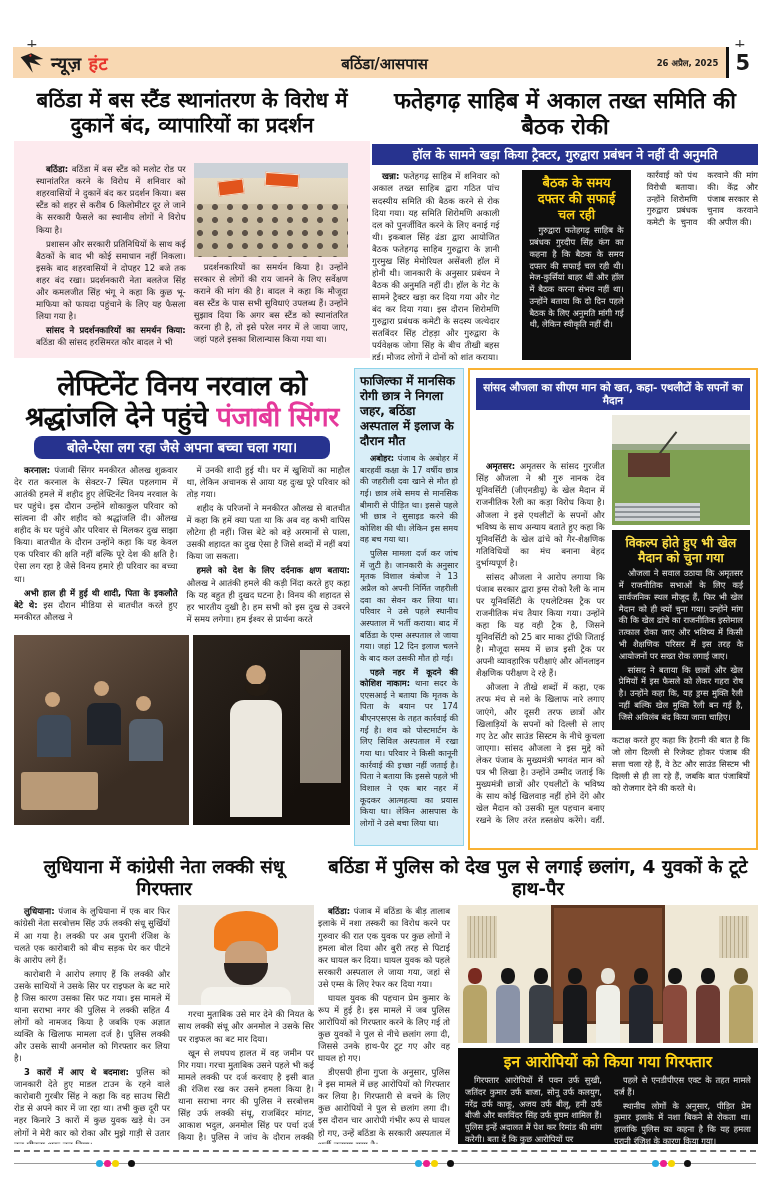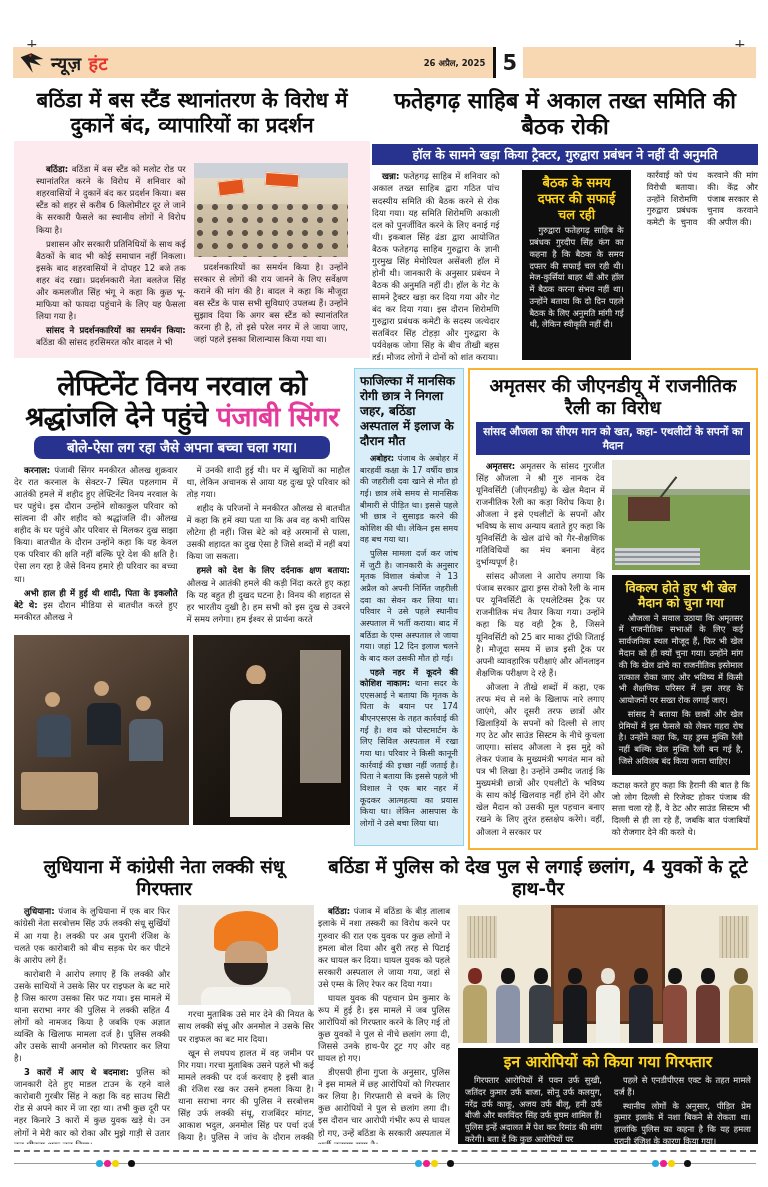--- a/index.html
+++ b/index.html
@@ -105,21 +105,21 @@
     background:#d9eef8; border:1px solid #8fd4ea; padding:5px; overflow:hidden; }
   .a4 .hl { font-size:12px; text-align:left; line-height:1.25; margin-bottom:4px; }
   .a4 .bt { font-size:8.2px; }
 
   
   .a5 { position:absolute; left:468px; top:368px; width:290px; height:482px;
     border:2px solid #f9b234; background:#fff; padding:5px 6px; overflow:hidden; }
   .a5 .hl { font-size:18.5px; }
   .a5 .banner { font-size:10.5px; margin-top:3px; }
   .a5-body { display:flex; gap:7px; margin-top:5px; height:408px; overflow:hidden; }
-  .a5-c1 { flex:0 0 47%; }
+  .a5-c1 { flex:0 0 47%;margin-top:45px; }
   .a5-right { flex:1; display:flex; flex-direction:column; gap:5px; }
   .ph-field { height:110px;
     background:linear-gradient(#eceade 0 26%,#9aa98a 26% 32%,#7fa052 32% 100%); }
   .ph-field .truck { position:absolute; left:12%; top:34%; width:30%; height:22%; background:#5e3a2e; }
   .ph-field .crane { position:absolute; left:38%; top:12%; width:2px; height:34%; background:#3c3c34; transform:rotate(38deg); }
   .ph-field .pipes { position:absolute; left:2%; bottom:4%; width:62%; height:16%;
     background:repeating-linear-gradient(#cfd3d6 0 3px,#8e9498 3px 5px); }
   .a5 .bbox .btitle { color:#fde047; font-size:12.5px; }
   .a5-tail { font-size:8.3px; line-height:1.42; text-align:justify; }
 
@@ -182,20 +182,21 @@
   <header class="masthead">
     <div class="m-left">
       <span class="logo">
         <svg width="26" height="24" viewBox="0 0 32 28">
             <path d="M2 7 L15 2 L30 9 L19 10 L27 17 L13 13 L17 26 L8 14 Z" fill="#1d1d1d"></path>
             <circle cx="14" cy="5" r="1.4" fill="#e8352c"></circle>
           </svg>
       </span>
       <span class="m-title"><span>न्यूज़</span> <span class="accent">हंट</span></span>
     </div>
+    <div class="m-center">बठिंडा/आसपास</div>
     <div class="m-right">
       <span class="m-date">26 अप्रैल, 2025</span>
       <span class="m-page">5</span>
     </div>
   </header>
 
   <section class="a1">
     <h1 class="hl">बठिंडा में बस स्टैंड स्थानांतरण के विरोध में दुकानें बंद, व्यापारियों का प्रदर्शन</h1>
     <div class="a1-body bt">
       <div class="a1-c1">
@@ -309,21 +310,20 @@
   <section class="a4">
     <h2 class="hl">फाजिल्का में मानसिक रोगी छात्र ने निगला जहर, बठिंडा अस्पताल में इलाज के दौरान मौत</h2>
     <div class="bt">
       <p><b>अबोहर: </b><span>पंजाब के अबोहर में बारहवीं कक्षा के 17 वर्षीय छात्र की जहरीली दवा खाने से मौत हो गई। छात्र लंबे समय से मानसिक बीमारी से पीड़ित था। इससे पहले भी छात्र ने सुसाइड करने की कोशिश की थी। लेकिन इस समय वह बच गया था।</span></p>
       <p><span>पुलिस मामला दर्ज कर जांच में जुटी है। जानकारी के अनुसार मृतक विशाल कंबोज ने 13 अप्रैल को अपनी निर्मित जहरीली दवा का सेवन कर लिया था। परिवार ने उसे पहले स्थानीय अस्पताल में भर्ती कराया। बाद में बठिंडा के एम्स अस्पताल ले जाया गया। जहां 12 दिन इलाज चलने के बाद कल उसकी मौत हो गई।</span></p>
       <p><b>पहले नहर में कूदने की कोशिश नाकाम: </b><span>थाना सदर के एएसआई ने बताया कि मृतक के पिता के बयान पर 174 बीएनएसएस के तहत कार्रवाई की गई है। शव को पोस्टमार्टम के लिए सिविल अस्पताल में रखा गया था। परिवार ने किसी कानूनी कार्रवाई की इच्छा नहीं जताई है। पिता ने बताया कि इससे पहले भी विशाल ने एक बार नहर में कूदकर आत्महत्या का प्रयास किया था। लेकिन आसपास के लोगों ने उसे बचा लिया था।</span></p>
     </div>
   </section>
 
   <section class="a5">
-    <h1 class="hl">अमृतसर की जीएनडीयू में राजनीतिक रैली का विरोध</h1>
     <div class="banner">सांसद औजला का सीएम मान को खत, कहा- एथलीटों के सपनों का मैदान</div>
     <div class="a5-body bt">
       <div class="a5-c1">
         <p><b>अमृतसर: </b><span>अमृतसर के सांसद गुरजीत सिंह औजला ने श्री गुरु नानक देव यूनिवर्सिटी (जीएनडीयू) के खेल मैदान में राजनीतिक रैली का कड़ा विरोध किया है। औजला ने इसे एथलीटों के सपनों और भविष्य के साथ अन्याय बताते हुए कहा कि यूनिवर्सिटी के खेल ढांचे को गैर-शैक्षणिक गतिविधियों का मंच बनाना बेहद दुर्भाग्यपूर्ण है।</span></p>
         <p><span>सांसद औजला ने आरोप लगाया कि पंजाब सरकार द्वारा ड्रग्स रोको रैली के नाम पर यूनिवर्सिटी के एथलेटिक्स ट्रैक पर राजनीतिक मंच तैयार किया गया। उन्होंने कहा कि यह वही ट्रैक है, जिसने यूनिवर्सिटी को 25 बार माका ट्रॉफी जिताई है। मौजूदा समय में छात्र इसी ट्रैक पर अपनी व्यावहारिक परीक्षाएं और ऑनलाइन शैक्षणिक परीक्षण दे रहे हैं।</span></p>
         <p><span>औजला ने तीखे शब्दों में कहा, एक तरफ मंच से नशे के खिलाफ नारे लगाए जाएंगे, और दूसरी तरफ छात्रों और खिलाड़ियों के सपनों को दिल्ली से लाए गए ठेट और साउंड सिस्टम के नीचे कुचला जाएगा। सांसद औजला ने इस मुद्दे को लेकर पंजाब के मुख्यमंत्री भगवंत मान को पत्र भी लिखा है। उन्होंने उम्मीद जताई कि मुख्यमंत्री छात्रों और एथलीटों के भविष्य के साथ कोई खिलवाड़ नहीं होने देंगे और खेल मैदान को उसकी मूल पहचान बनाए रखने के लिए तुरंत हस्तक्षेप करेंगे। वहीं, औजला ने सरकार पर</span></p>
       </div>
       <div class="a5-right">
         <div class="photo ph-field">
           <span class="crane"></span>

